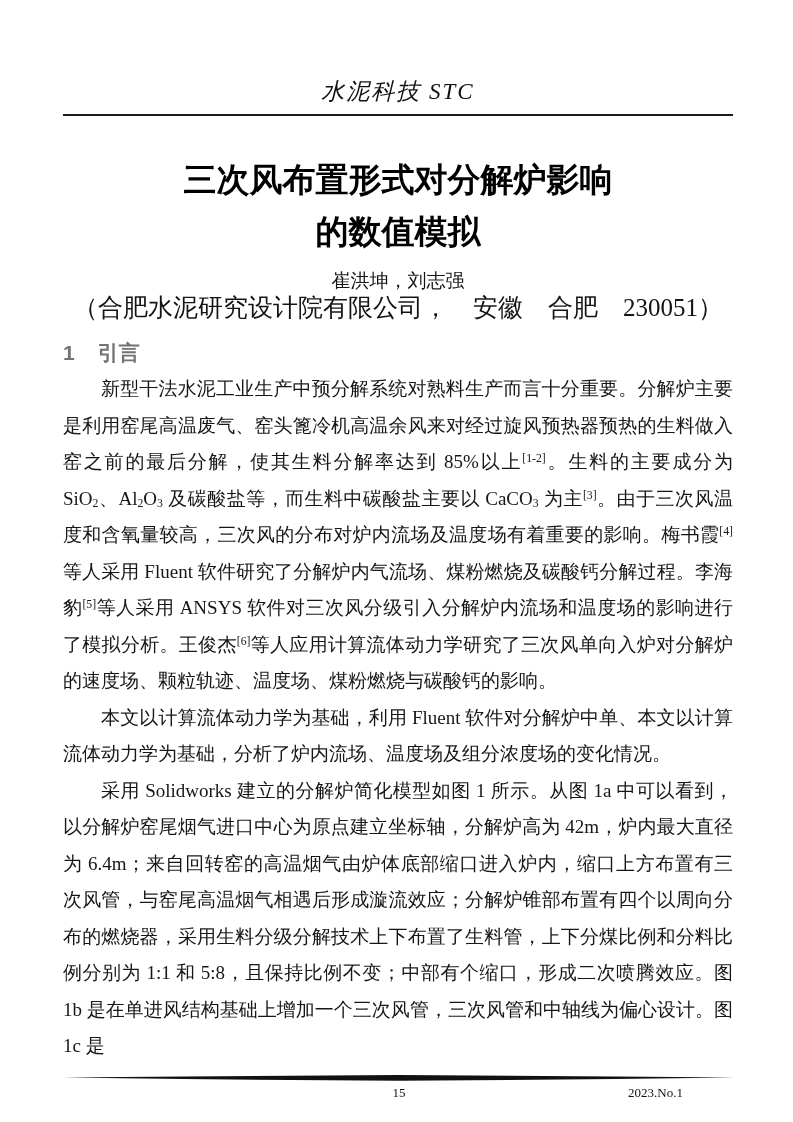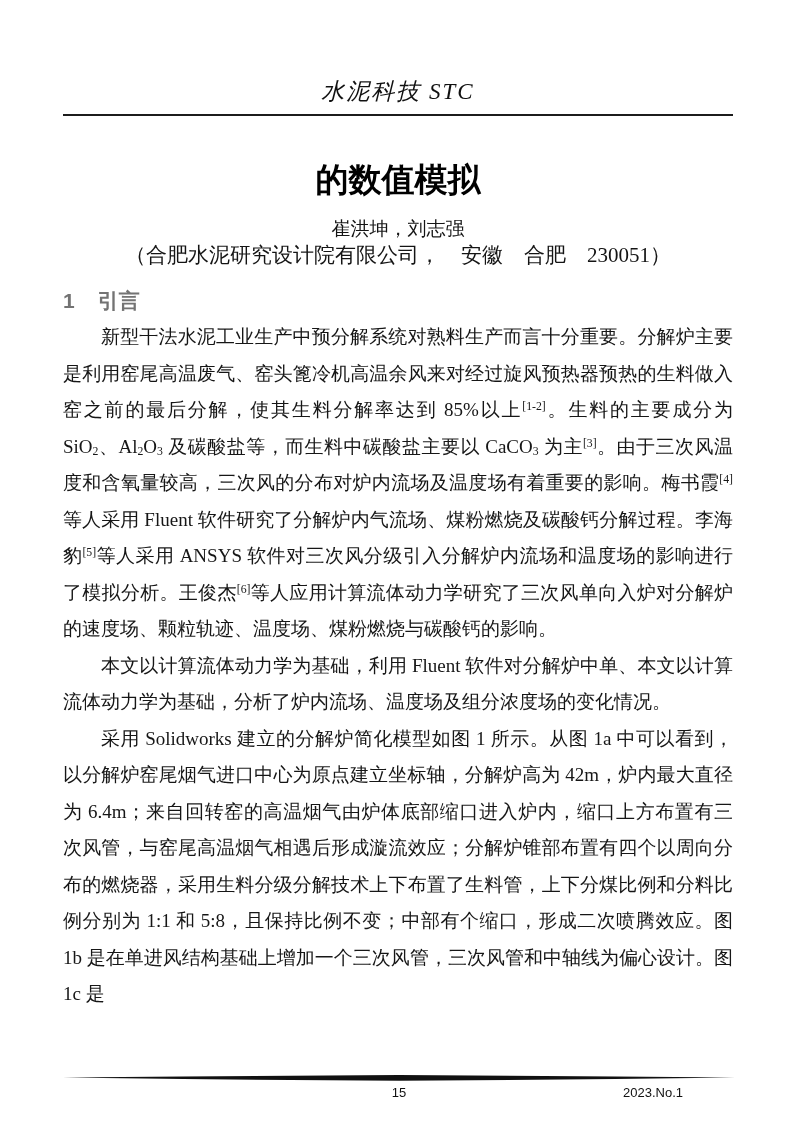--- a/index.html
+++ b/index.html
@@ -47,21 +47,21 @@
   }
   .article-title .title-line { display: block; }
   .authors {
     margin-top: 10px;
     text-align: center;
     font-size: 19px;
     line-height: 26px;
   }
   .affiliation {
     text-align: center;
-    font-size: 21px;
+    font-size: 25px;
     line-height: 27px;
   }
   
   h2.section-heading {
     margin: 13px 0 0 0;
     font-family: "Liberation Sans", "DejaVu Sans", sans-serif;
     font-weight: 700;
     font-size: 21px;
     line-height: 37px;
     color: #737373;
@@ -93,21 +93,21 @@
   .footer {
     position: absolute;
     left: 63px;
     right: 58px;
     top: 1046px;
   }
   .footer-rule-svg { display: block; width: 100%; height: 8px; }
   .footer-texts {
     position: relative;
     height: 20px;
-    font-family: Liberation Sans, sans-serif;
+    font-family: Liberation Serif, serif;
     font-size: 13px;
     line-height: 18px;
     color: #111111;
   }
   .page-number {
     position: absolute;
     left: 0; right: 0;
     text-align: center;
     top: 2px;
   }
@@ -123,20 +123,21 @@
 <div class="page">
 
   <header>
     <div class="journal-name">水泥科技 STC</div>
     <div class="header-rule"></div>
   </header>
 
   <main>
 
     <h1 class="article-title">
+      <span class="title-line">三次风布置形式对分解炉影响</span>
       <span class="title-line">的数值模拟</span>
     </h1>
 
     <div class="authors">崔洪坤，刘志强</div>
 
     <div class="affiliation">（合肥水泥研究设计院有限公司，　安徽　合肥　230051）</div>
 
     <section>
       <h2 class="section-heading">
         <span class="section-number">1</span><span>引言</span>

